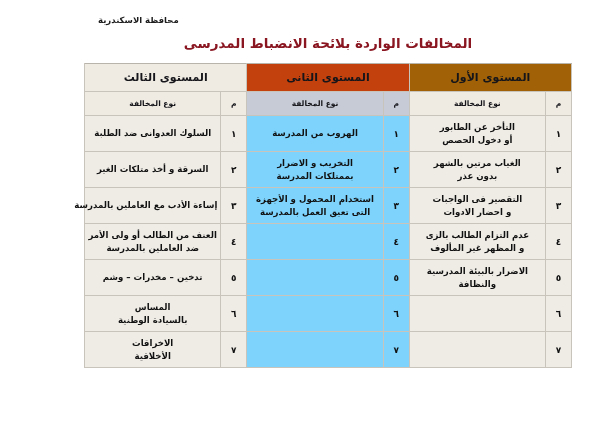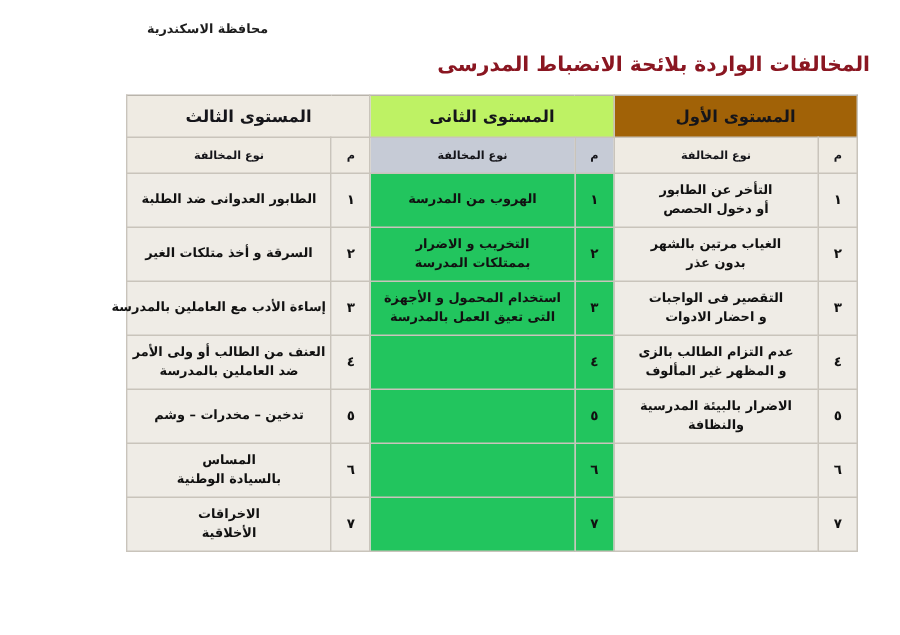--- a/index.html
+++ b/index.html
@@ -33,20 +33,21 @@
   .org-header .line {
     font-size: 8.5px;
     font-weight: bold;
     color: #1d1d1d;
     letter-spacing: 0.2px;
     white-space: nowrap;
   }
 
   
   .titles {
+    text-align: center;
     margin-top: 9px;
   }
   .doc-title {
     font-size: 13.5px;
     font-weight: bold;
     color: #8a1621;
     letter-spacing: 0.1px;
     white-space: nowrap;
   }
   .doc-subtitle {
@@ -89,29 +90,29 @@
   }
   tr.sub-head th {
     height: 19px;
     font-size: 7.5px;
     font-weight: bold;
     color: #15151a;
   }
 
   
   .lvl1-head { background: #a16207; }
-  .lvl2-head { background: #bef264; }
+  .lvl2-head { background: #c2410c; }
   .lvl3-head { background: #efebe3; }
 
   .lvl1-sub  { background: #efebe3; }
   .lvl2-sub  { background: #c6cbd6; }
   .lvl3-sub  { background: #efebe3; }
 
   .lvl1-cell { background: #efece6; }
-  .lvl2-cell { background: #22c55e; }
+  .lvl2-cell { background: #7dd3fc; }
   .lvl3-cell { background: #efece6; }
 
   td.num {
     font-size: 9px;
     font-weight: bold;
     color: #111;
   }
   td.type {
     font-size: 8.6px;
     font-weight: bold;
@@ -167,21 +168,21 @@
             <td class="type lvl1-cell">
               <span class="ln">التأخر عن الطابور</span>
               <span class="ln">أو دخول الحصص</span>
             </td>
             <td class="num lvl2-cell">١</td>
             <td class="type lvl2-cell">
               <span class="ln">الهروب من المدرسة</span>
             </td>
             <td class="num lvl3-cell">١</td>
             <td class="type lvl3-cell">
-              <span class="ln">الطابور العدوانى ضد الطلبة</span>
+              <span class="ln">السلوك العدوانى ضد الطلبة</span>
             </td>
           </tr>
           <tr>
             <td class="num lvl1-cell">٢</td>
             <td class="type lvl1-cell">
               <span class="ln">الغياب مرتين  بالشهر</span>
               <span class="ln">بدون عذر</span>
             </td>
             <td class="num lvl2-cell">٢</td>
             <td class="type lvl2-cell">

